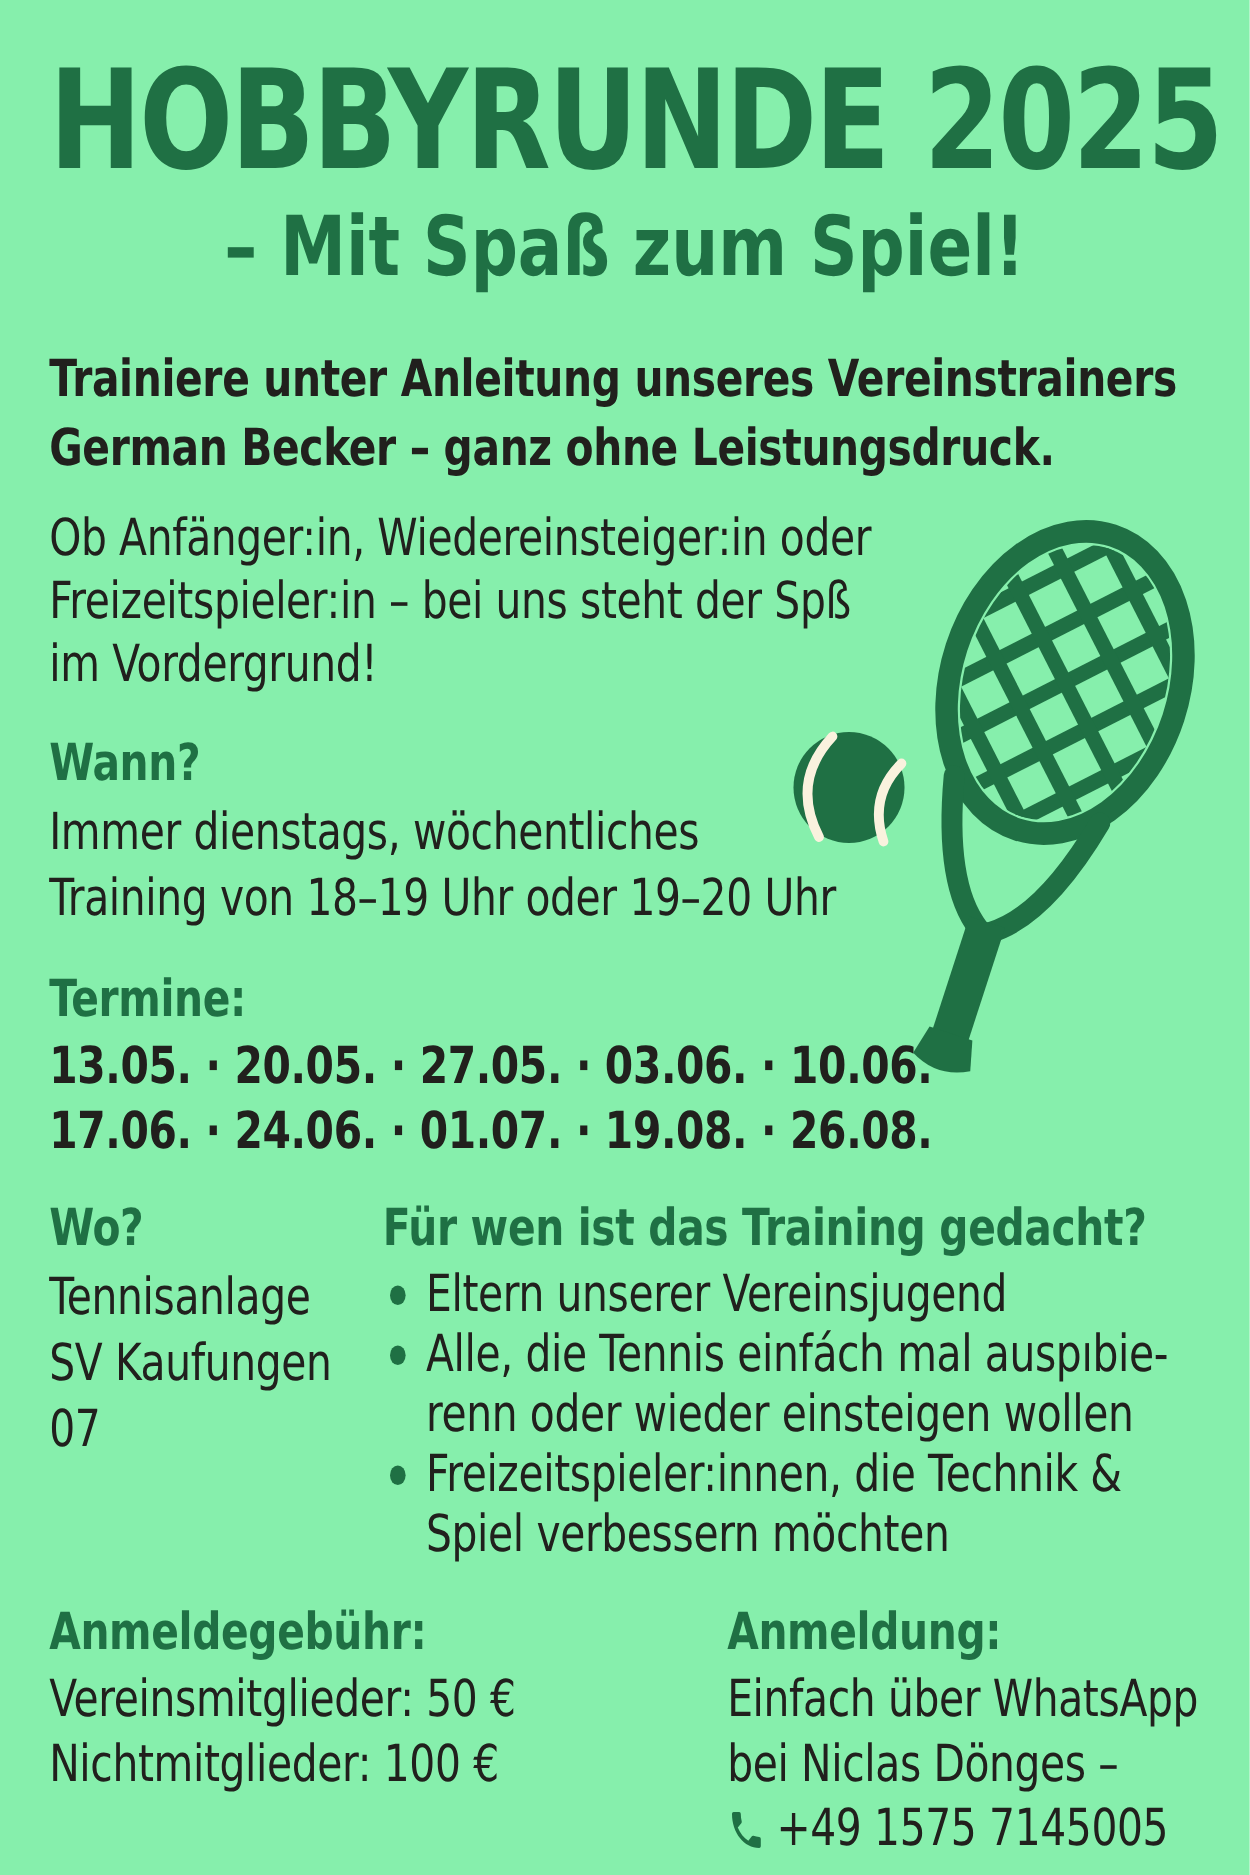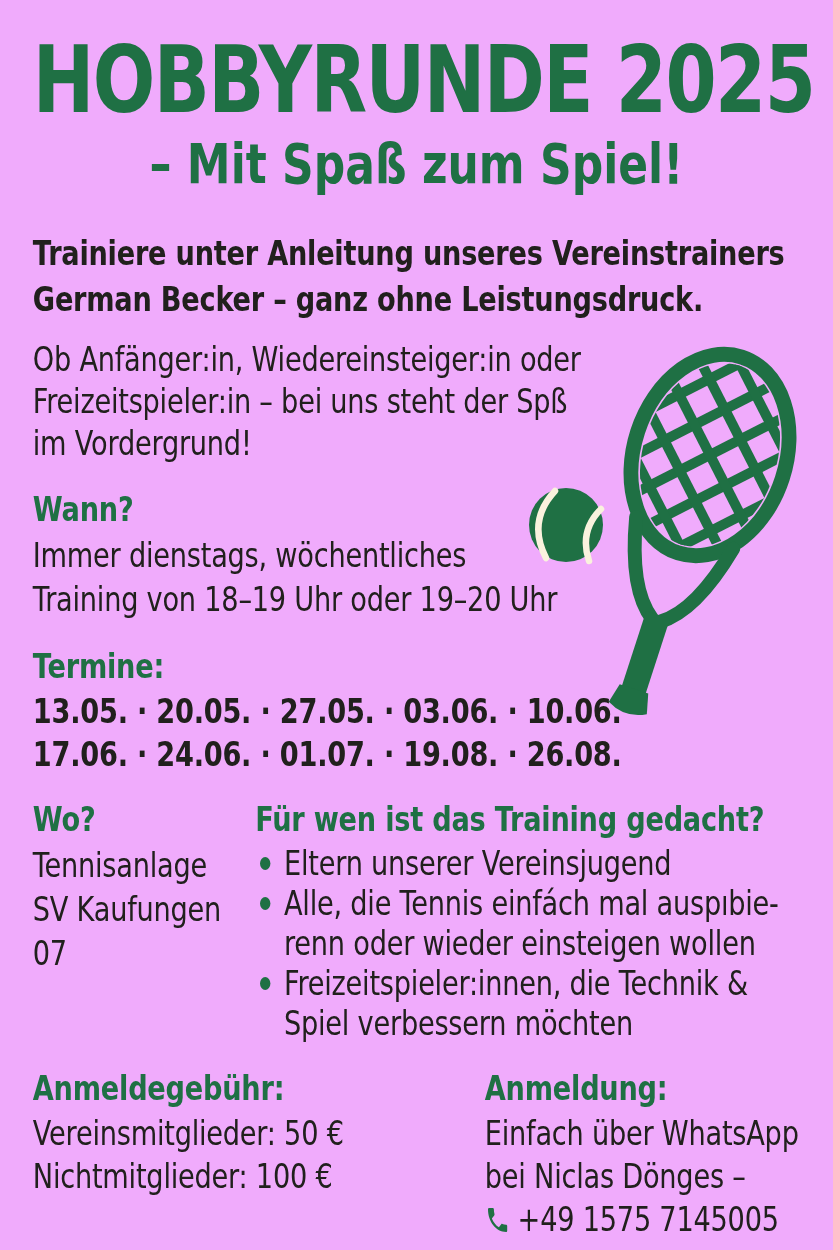--- a/index.html
+++ b/index.html
@@ -1,19 +1,19 @@
 <!DOCTYPE html>
 <html><head>
 <meta charset="utf-8">
 <style>
   html,body{margin:0;padding:0;}
   .page{
     position:relative;
     width:833px;height:1250px;
-    background:#f0abfc;
+    background:#86efac;
     overflow:hidden;
     font-family:"DejaVu Sans","Liberation Sans",sans-serif;
     color:#21201d;
   }
   
   .content{
     position:absolute;top:0;left:0;
     width:1041px;height:1250px;
     transform:scaleX(0.8);
     transform-origin:0 0;

